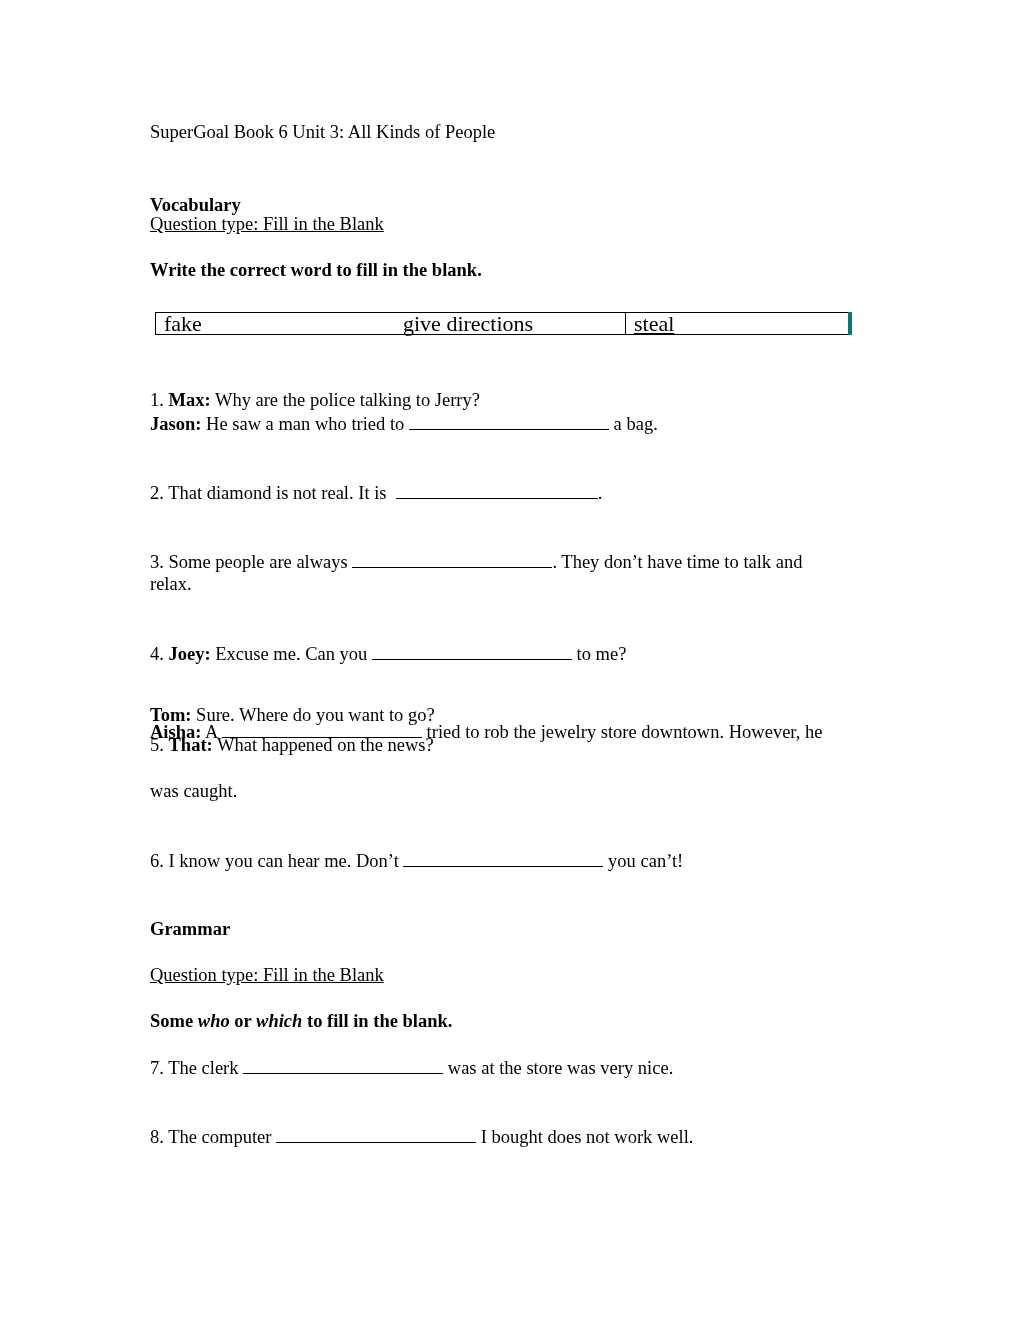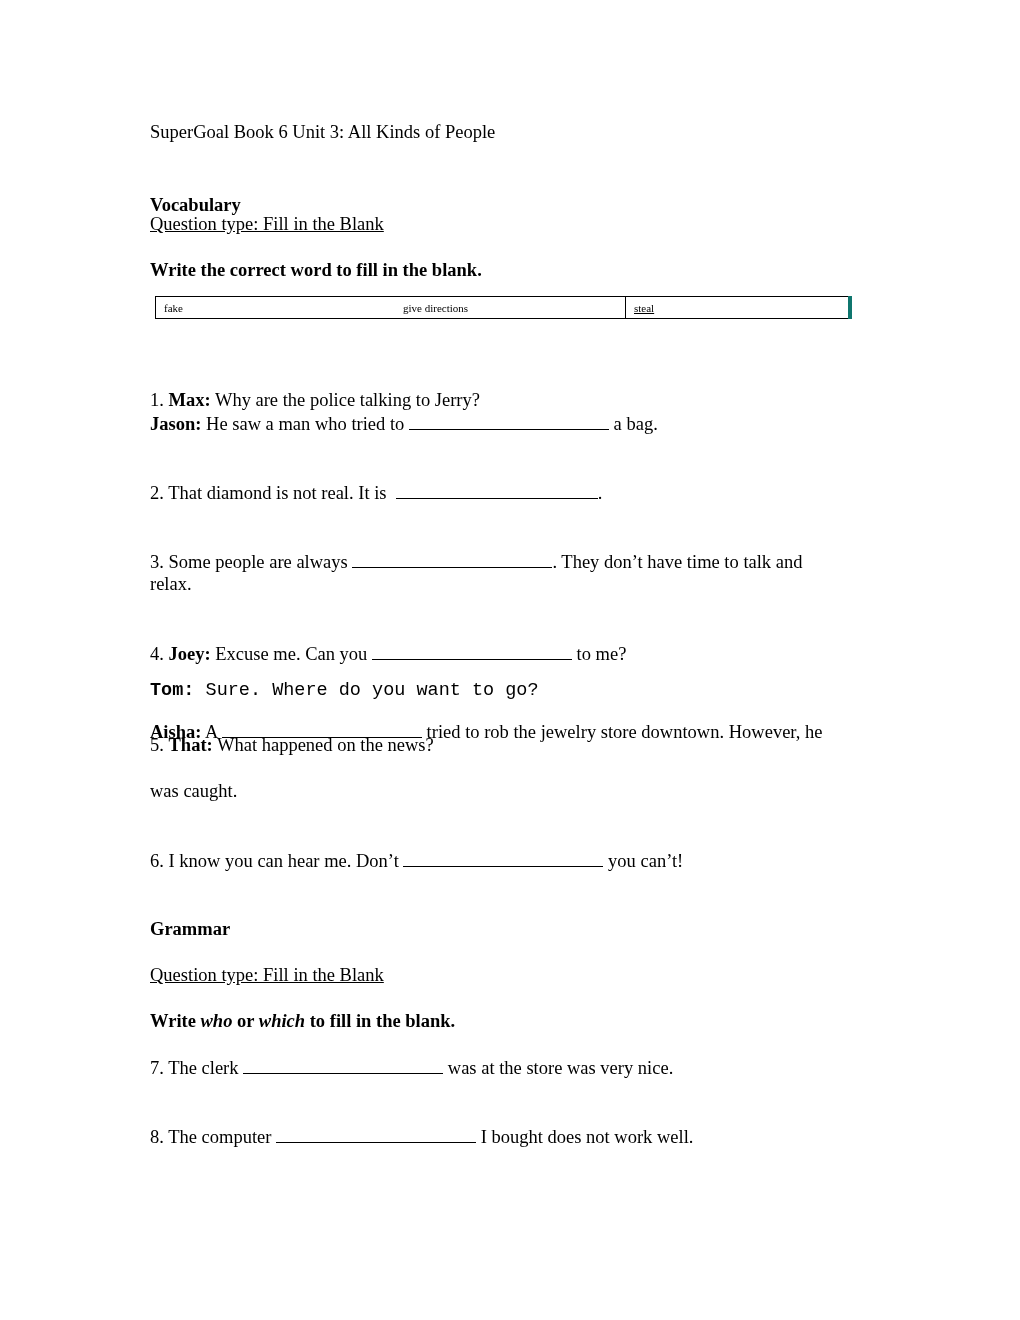--- a/index.html
+++ b/index.html
@@ -6,22 +6,22 @@
   body {
     width: 1020px; height: 1320px; position: relative; overflow: hidden;
     font-family: "Liberation Serif", "DejaVu Serif", serif;
     color: #000; font-size: 18.5px; line-height: 23px;
   }
   .abs { position: absolute; left: 150px; white-space: nowrap; }
   .bold { font-weight: bold; }
   .u { text-decoration: underline; }
   .blank { display: inline-block; border-bottom: 1px solid #000; height: 17px; vertical-align: baseline; }
   table.wordbank {
-    position: absolute; left: 155px; top: 296px; width: 697px;
-    border-collapse: collapse; font-size: 11px; line-height: 20px;
+    position: absolute; left: 155px; top: 312px; width: 697px;
+    border-collapse: collapse; font-size: 22px; line-height: 20px;
   }
   table.wordbank td {
     border-top: 1px solid #000; border-bottom: 1px solid #000;
     padding: 1px 0 0 8px; height: 20px; vertical-align: middle;
     transform-origin: left;
   }
   table.wordbank td.c1 { width: 231px; border-left: 1px solid #000; }
   table.wordbank td.c2 { width: 222px; }
   table.wordbank td.c3 { border-left: 1px solid #000; border-right: 4px solid #0f766e; text-decoration: underline; }
 </style>
@@ -58,41 +58,41 @@
 
 <div class="abs" style="top:550px;">
   <span>3.</span><span style="white-space:pre"> Some people are always </span><span class="blank" style="width:200px"></span><span>. They don’t have time to talk and</span>
 </div>
 <div class="abs" style="top:573px;">relax.</div>
 
 <div class="abs" style="top:642px;">
   <span>4.</span>
   <span class="bold">Joey:</span><span style="white-space:pre"> Excuse me. Can you </span><span class="blank" style="width:200px"></span><span style="white-space:pre"> to me?</span>
 </div>
-<div class="abs" style="top:679px;font-family:Liberation Mono, monospace;">
+<div class="abs" style="top:704px;">
   <span class="bold">Tom:</span><span> Sure. Where do you want to go?</span>
 </div>
 
 <div class="abs" style="top:734px;">
   <span>5.</span>
   <span class="bold">That:</span><span> What happened on the news?</span>
 </div>
 <div class="abs" style="top:720px;">
   <span class="bold">Aisha:</span><span style="white-space:pre"> A </span><span class="blank" style="width:200px"></span><span style="white-space:pre"> tried to rob the jewelry store downtown. However, he</span>
 </div>
 <div class="abs" style="top:780px;">was caught.</div>
 
 <div class="abs" style="top:849px;">
   <span>6.</span><span style="white-space:pre"> I know you can hear me. Don’t </span><span class="blank" style="width:200px"></span><span style="white-space:pre"> you can’t!</span>
 </div>
 
 <div class="abs bold" style="top:918px;">Grammar</div>
 <div class="abs u" style="top:964px;">Question type: Fill in the Blank</div>
 <div class="abs bold" style="top:1010px;">
-  <span style="white-space:pre">Write </span><i>who</i><span style="white-space:pre"> or </span><i>which</i><span style="white-space:pre"> to fill in the blank.</span>
+  <span style="white-space:pre">Some </span><i>who</i><span style="white-space:pre"> or </span><i>which</i><span style="white-space:pre"> to fill in the blank.</span>
 </div>
 
 <div class="abs" style="top:1056px;">
   <span>7.</span><span style="white-space:pre"> The clerk </span><span class="blank" style="width:200px"></span><span style="white-space:pre"> was at the store was very nice.</span>
 </div>
 
 <div class="abs" style="top:1125px;">
   <span>8.</span><span style="white-space:pre"> The computer </span><span class="blank" style="width:200px"></span><span style="white-space:pre"> I bought does not work well.</span>
 </div>
 

